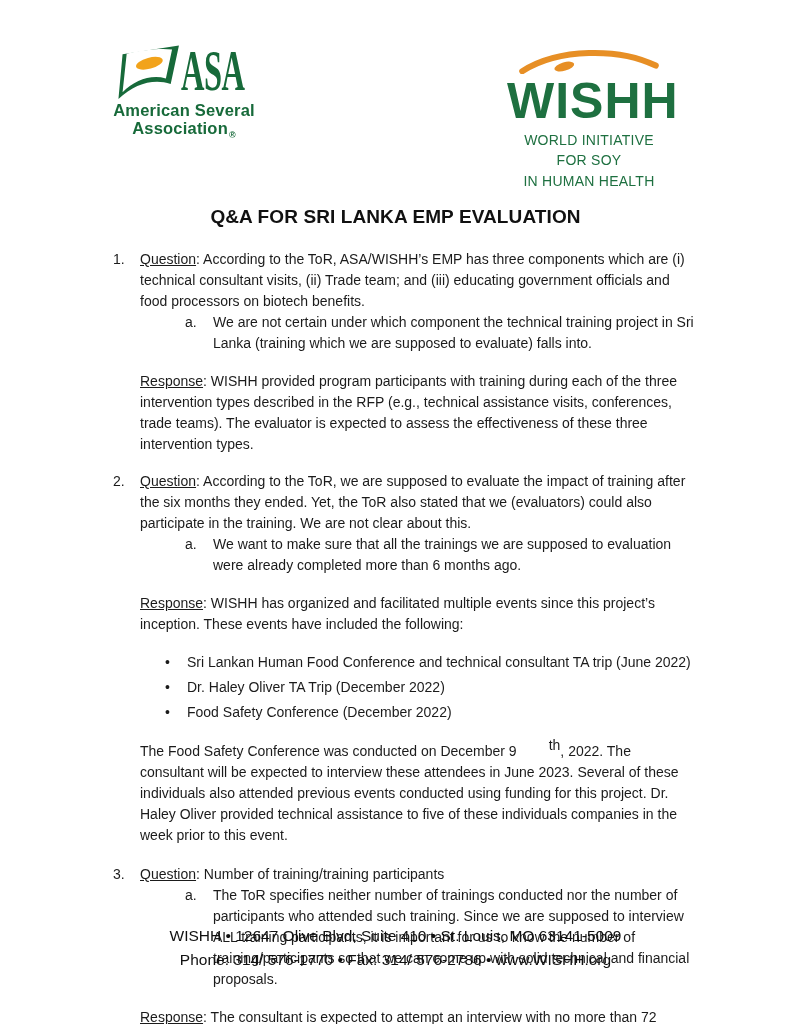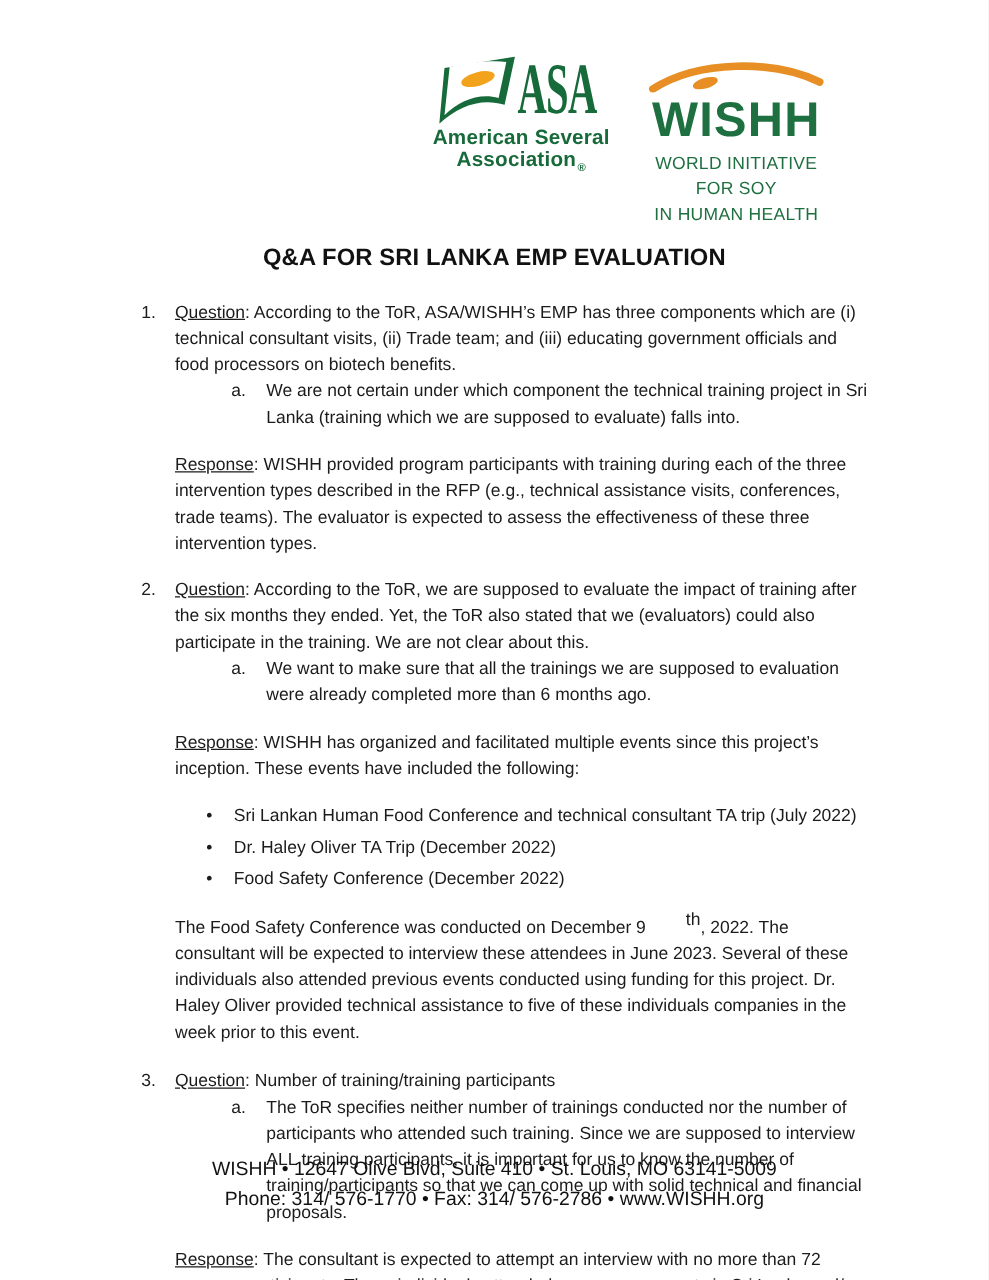--- a/index.html
+++ b/index.html
@@ -9,23 +9,23 @@
     position: relative;
     width: 791px; height: 1024px;
     background: #ffffff;
     overflow: hidden;
     color: #1b1b1b;
   }
 
   
   .logos {
     display: flex;
-    justify-content: flex-end;
+    justify-content: space-between;
     align-items: flex-start;
-    padding: 44px 120px 0 72px;
+    padding: 44px 120px 0 94px;
   }
   .asa-logo { width: 180px; }
   .asa-top { display: flex; align-items: center; justify-content: center; }
   .asa-acronym {
     display: inline-block;
     font-family: "Liberation Serif", serif;
     font-weight: bold;
     font-size: 58px;
     line-height: 0.9;
     color: #176a3a;
@@ -44,21 +44,21 @@
     line-height: 1.08;
     letter-spacing: 0.2px;
     white-space: nowrap;
   }
   .asa-reg { font-size: 9px; position: relative; bottom: -4px; margin-left: 1px; }
 
   .wishh-logo { width: 164px; text-align: center; margin-top: 2px; }
   .wishh-acronym {
     color: #1e7040;
     font-weight: bold;
-    font-size: 39px;
+    font-size: 50px;
     line-height: 1;
     letter-spacing: 1px;
     margin-top: -2px;
   }
   .wishh-tagline {
     margin-top: 4px;
     color: #1e7040;
     font-size: 14px;
     font-weight: normal;
     letter-spacing: 0.25px;
@@ -170,21 +170,21 @@
           <div class="sub-row">
             <span class="sub-letter">a.</span>
             <span class="sub-text">We want to make sure that all the trainings we are supposed to evaluation were already completed more than 6 months ago.</span>
           </div>
         </div>
       </div>
       <div class="response" style="">
         <span class="u-label">Response</span><span>: WISHH has organized and facilitated multiple events since this project’s inception. These events have included the following:</span>
       </div>
       <ul class="events">
-        <li><span>Sri Lankan Human Food Conference and technical consultant TA trip (July 2022)</span></li>
+        <li><span>Sri Lankan Human Food Conference and technical consultant TA trip (June 2022)</span></li>
         <li><span>Dr. Haley Oliver TA Trip (December 2022)</span></li>
         <li><span>Food Safety Conference (December 2022)</span></li>
       </ul>
       <div class="followup">
         <span>The Food Safety Conference was conducted on December 9</span><sup>th</sup><span>, 2022. The consultant will be expected to interview these attendees in June 2023. Several of these individuals also attended previous events conducted using funding for this project. Dr. Haley Oliver provided technical assistance to five of these individuals companies in the week prior to this event.</span>
       </div>
     </div>
 
     <div class="qa-item" style="margin-top:18px;">
       <div class="q-row">

